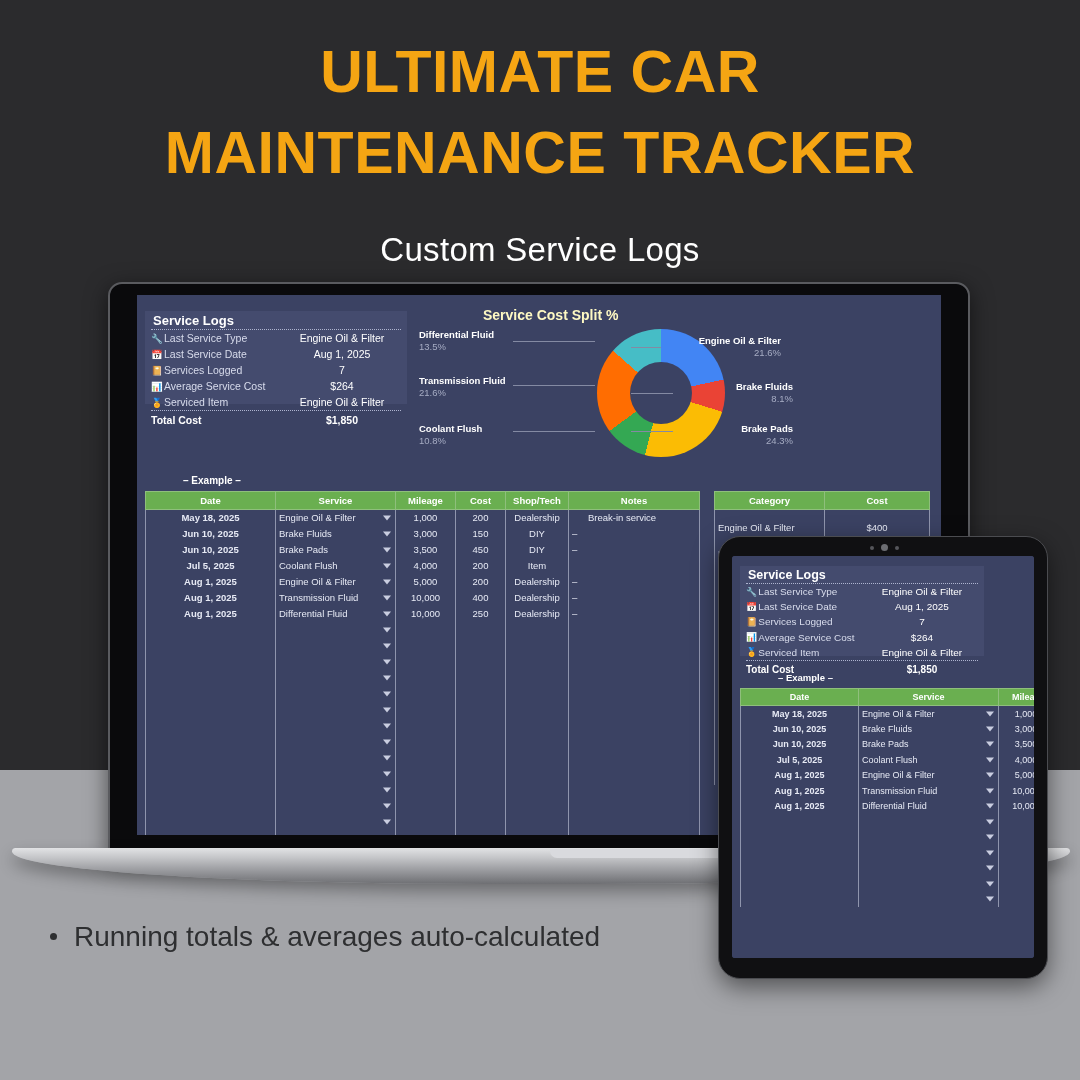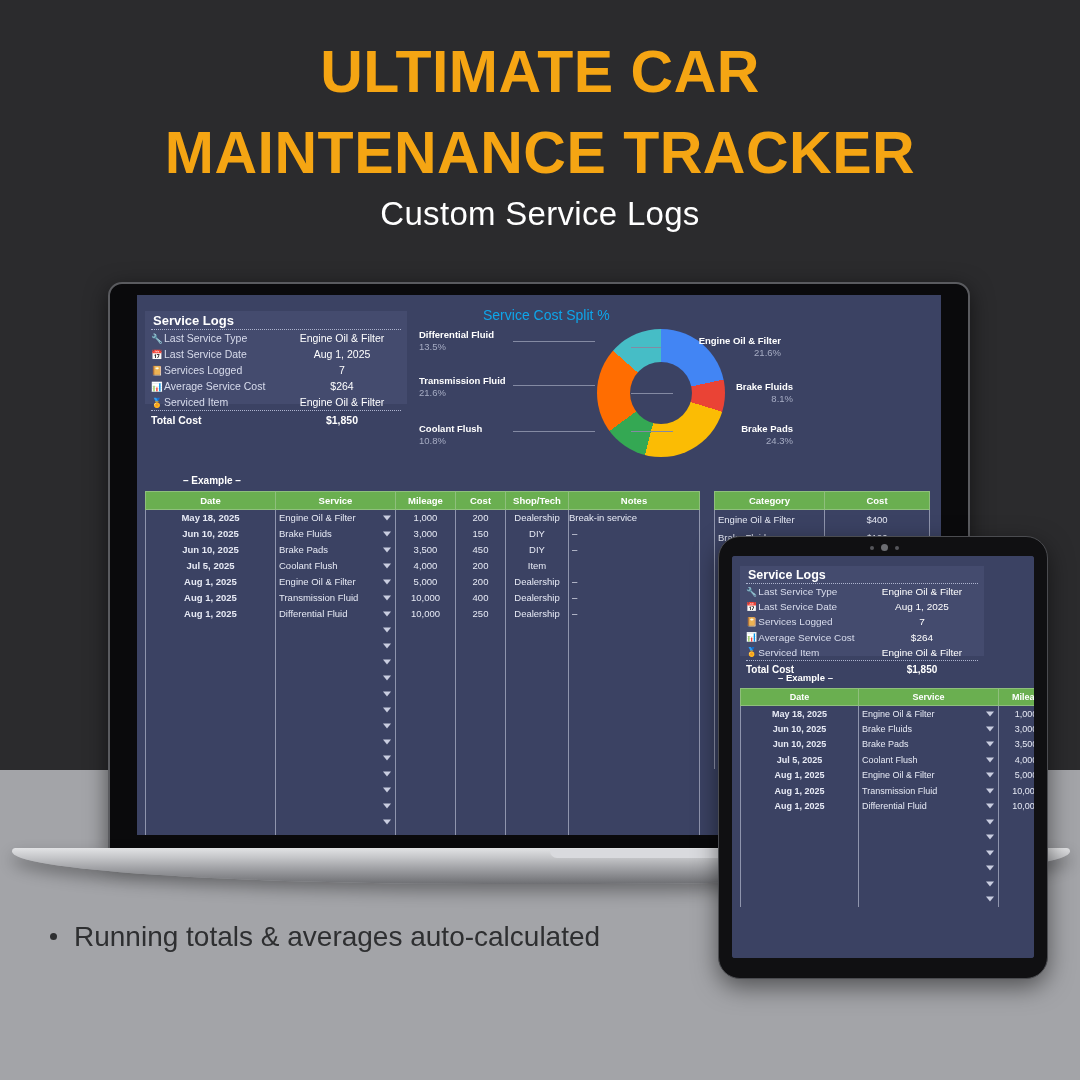--- a/index.html
+++ b/index.html
@@ -20,20 +20,21 @@
     color:#f5a513;
     font-weight:bold;
     font-size:59px;
     letter-spacing:0.5px;
     line-height:1.38;
   }
   #title-1 { margin-top:32px; }
   #subtitle {
     color:#ffffff;
     font-size:33px;
+    margin-top:36px;
     letter-spacing:0.3px;
   }
 
   
   #laptop { position:absolute; left:108px; top:282px; width:862px; height:574px; z-index:10; }
   #laptop-bezel {
     position:absolute; left:0; top:0; width:862px; height:574px;
     background:#0a0a0c;
     border-radius:14px 14px 4px 4px;
     border:2px solid #5a5b5f;
@@ -82,21 +83,21 @@
   .logs-title { color:#ffffff; font-weight:bold; }
   .dotline { border-top:1px dotted #aeb4cf; width:100%; }
   .logrow { display:flex; align-items:center; }
   .logrow .ico { flex:0 0 auto; }
   .logrow .lbl { color:#d8dcec; }
   .logrow .val { margin-left:auto; color:#ffffff; text-align:center; }
   .total-row { display:flex; color:#ffffff; font-weight:bold; }
   .total-row .tval { margin-left:auto; }
 
   
-  .chart-title { color:#0ea5e9; font-weight:normal; }
+  .chart-title { color:#fef9c3; font-weight:bold; }
   .leg { position:absolute; color:#ffffff; font-weight:bold; line-height:1.25; }
   .leg .pct { color:#a7adc4; font-weight:normal; display:block; }
   .leader { position:absolute; background:#848aa3; height:1px; }
 
   
   table { border-collapse:collapse; table-layout:fixed; }
   table th {
     background:#6aaf50; color:#ffffff; font-weight:bold; text-align:center;
     border:1px solid #8fbf7c;
   }
@@ -215,21 +216,21 @@
               <th style="width: 131px; height: 18px;">Notes</th>
             </tr>
           </thead>
         <tbody id="lp-tbody">
             <tr>
               <td class="c-date" style="height: 16px; padding: 0px 3px;"><span>May 18, 2025</span></td>
               <td class="c-serv" style="height: 16px; padding: 0px 3px;"><span>Engine Oil &amp; Filter</span><span class="caret"></span></td>
               <td class="c-num" style="height: 16px; padding: 0px 3px;"><span>1,000</span></td>
               <td class="c-num" style="height: 16px; padding: 0px 3px;"><span>200</span></td>
               <td class="c-num" style="height: 16px; padding: 0px 3px;"><span>Dealership</span></td>
-              <td class="c-note" style="height: 16px; padding: 0px 0; margin-left: 36px;"><span>Break-in service</span></td>
+              <td class="c-note" style="height: 16px; padding: 0px 19px; margin-left: 36px;"><span>Break-in service</span></td>
             </tr>
             <tr>
               <td class="c-date" style="height: 16px; padding: 0px 3px;"><span>Jun 10, 2025</span></td>
               <td class="c-serv" style="height: 16px; padding: 0px 3px;"><span>Brake Fluids</span><span class="caret"></span></td>
               <td class="c-num" style="height: 16px; padding: 0px 3px;"><span>3,000</span></td>
               <td class="c-num" style="height: 16px; padding: 0px 3px;"><span>150</span></td>
               <td class="c-num" style="height: 16px; padding: 0px 3px;"><span>DIY</span></td>
               <td class="c-note" style="height: 16px; padding: 0px 3px;"><span>–</span></td>
             </tr>
             <tr>
@@ -416,21 +417,21 @@
       <table id="lp-cat" style="position: absolute; left: 577px; top: 196px; width: 215px; font-size: 9.5px;">
         <thead>
             <tr id="lp-cat-thead">
               <th style="width: 110px; height: 18px;">Category</th>
               <th style="width: 105px; height: 18px;">Cost</th>
             </tr>
           </thead>
         <tbody id="lp-cat-tbody">
             <tr>
               <td class="c-note" style="height: 16px; padding: 0px 3px;"><span>Engine Oil &amp; Filter</span></td>
-              <td class="c-num" style="height: 16px; padding: 4px 3px;"><span>$400</span></td>
+              <td class="c-num" style="height: 16px; padding: 12px 3px;"><span>$400</span></td>
             </tr>
             <tr>
               <td class="c-note" style="height: 16px; padding: 0px 3px;"><span>Brake Fluids</span></td>
               <td class="c-num" style="height: 16px; padding: 0px 3px;"><span>$190</span></td>
             </tr>
             <tr>
               <td style="height: 16px;"></td>
               <td style="height: 16px;"></td>
             </tr>
             <tr>

